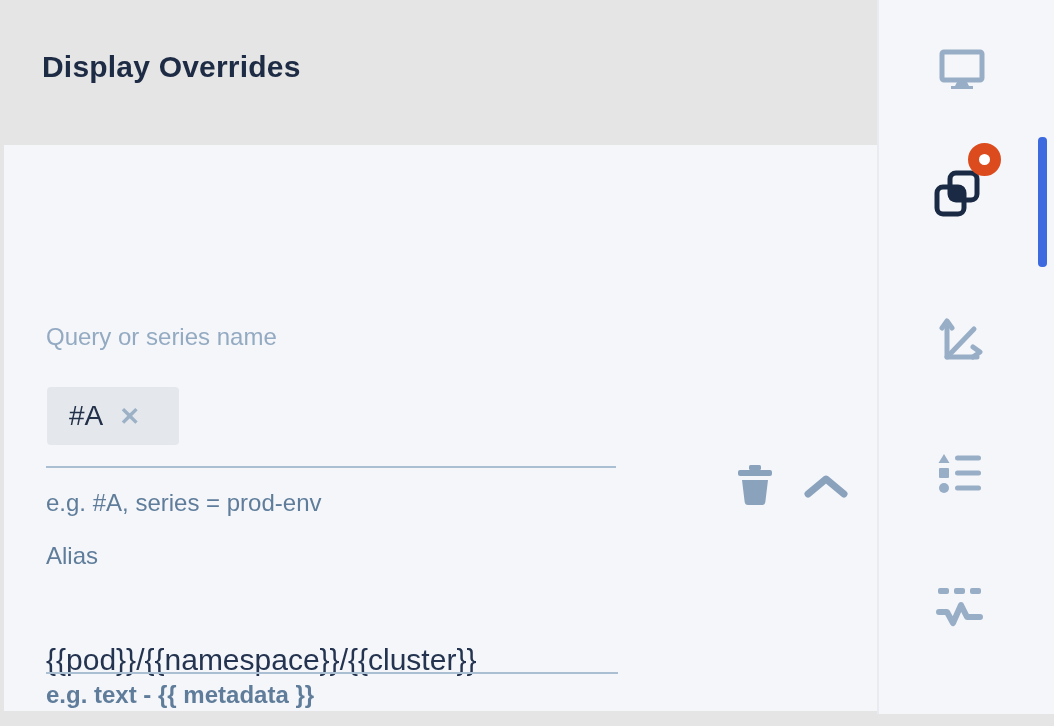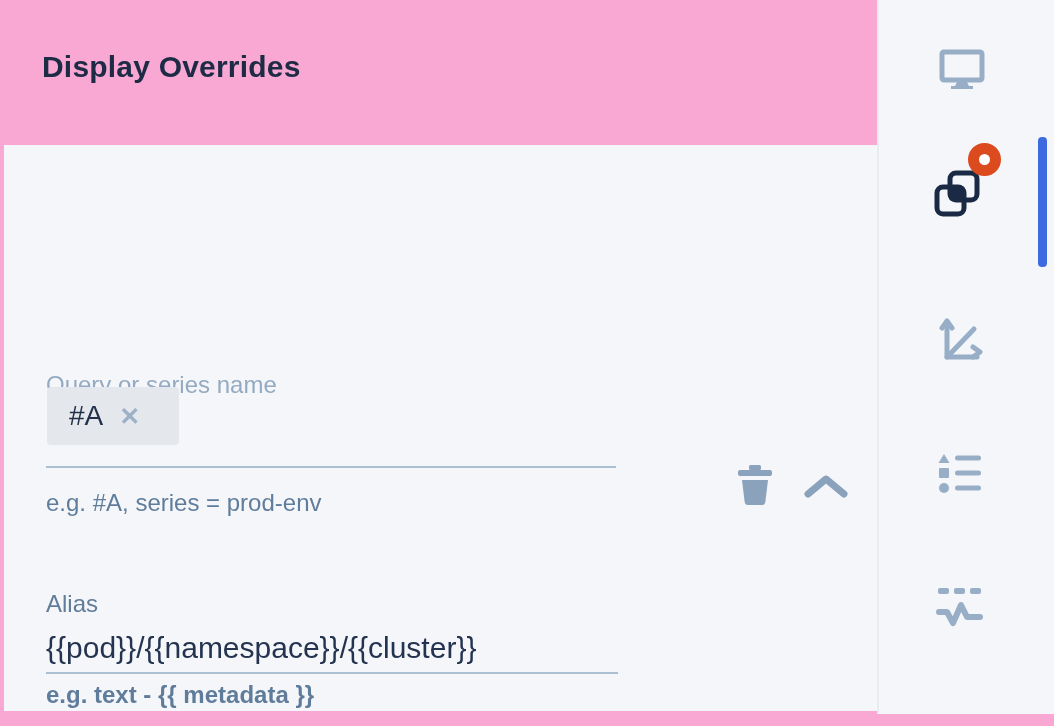--- a/index.html
+++ b/index.html
@@ -1,43 +1,43 @@
 <!DOCTYPE html>
 <html><head>
 <meta charset="utf-8">
 <style>
   * { margin:0; padding:0; box-sizing:border-box; }
   html,body { width:1054px; height:726px; background:#ffffff;
               font-family:"Liberation Sans", sans-serif; overflow:hidden; }
-  .stage { position:relative; width:1054px; height:726px; background:#f9a8d4; }
+  .stage { position:relative; width:1054px; height:726px; background:#e5e5e5; }
 
   
   .page-title { position:absolute; left:42px; top:50px; font-size:30px;
                 font-weight:700; color:#1e2b45; letter-spacing:0.2px; }
 
   
   .panel { position:absolute; left:4px; top:145px; width:873px; height:566px;
            background:#f4f6f9; }
 
-  .field-label { position:absolute; left:42px; font-size:24px; color:#5f7d9b;margin-top:48px; }
+  .field-label { position:absolute; left:42px; font-size:24px; color:#5f7d9b; }
   .label-light { color:#93aac2; }
 
   .chip { position:absolute; left:43px; top:242px; height:58px; min-width:132px;
           background:#e4e8ec; border-radius:4px; display:flex; align-items:center;
           padding:0 20px 0 22px; gap:16px; cursor:pointer; }
   .chip-label { font-size:28px; color:#22304a; }
   .chip-x { font-size:25px; font-weight:700; color:#9cb1c6; line-height:1; }
 
   .underline { position:absolute; height:0; border-bottom:2px solid #aabfd2; }
   .u1 { left:42px; top:321px; width:570px; }
   .u2 { left:42px; top:527px; width:572px; }
 
   .helper { position:absolute; left:42px; font-size:24px; color:#5f7d9b; }
 
-  .alias-input { position:absolute; left:42px; top:474px; width:572px; height:58px;
+  .alias-input { position:absolute; left:42px; top:486px; width:572px; height:58px;
                  background:transparent; border:none; outline:none;
                  font-family:"Liberation Sans", sans-serif; font-size:30px;
                  color:#243450; padding:0; }
 
   .icon-btn { position:absolute; display:flex; align-items:center;
               justify-content:center; cursor:pointer; background:transparent;
               border:none; }
   .btn-trash   { left:727px; top:317px; width:48px; height:48px; }
   .btn-chevron { left:796px; top:322px; width:52px; height:40px; }
 

